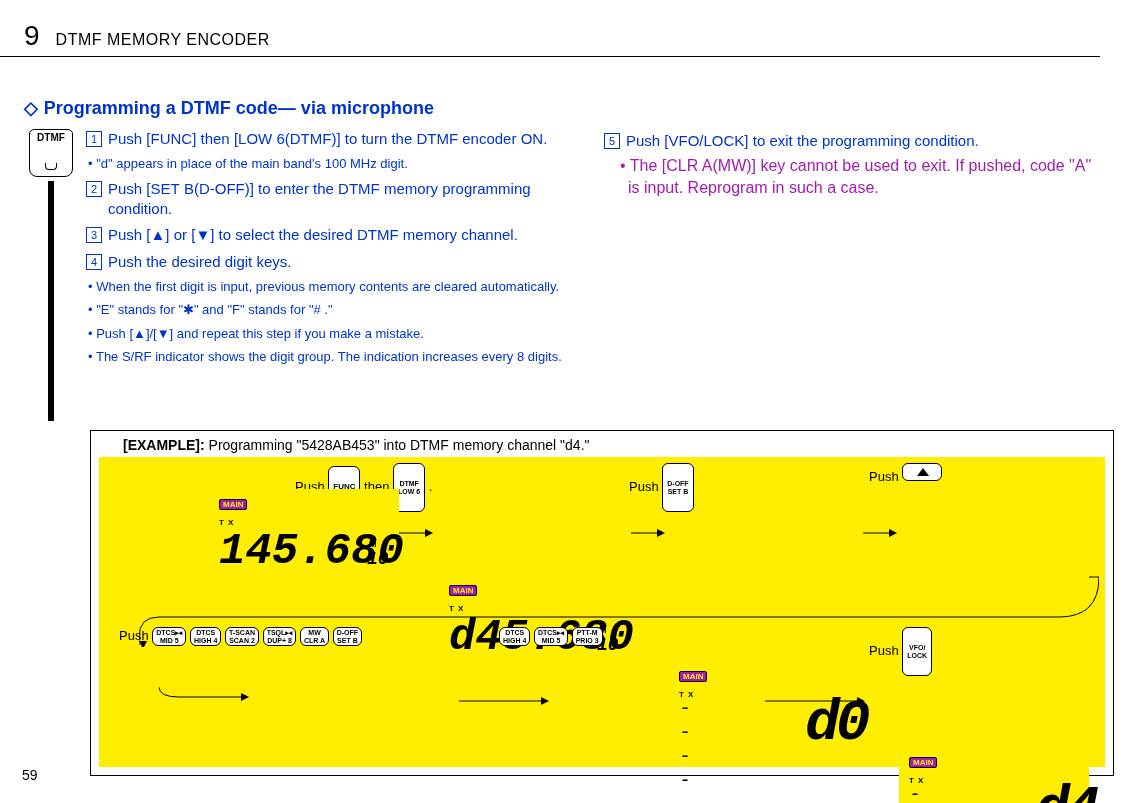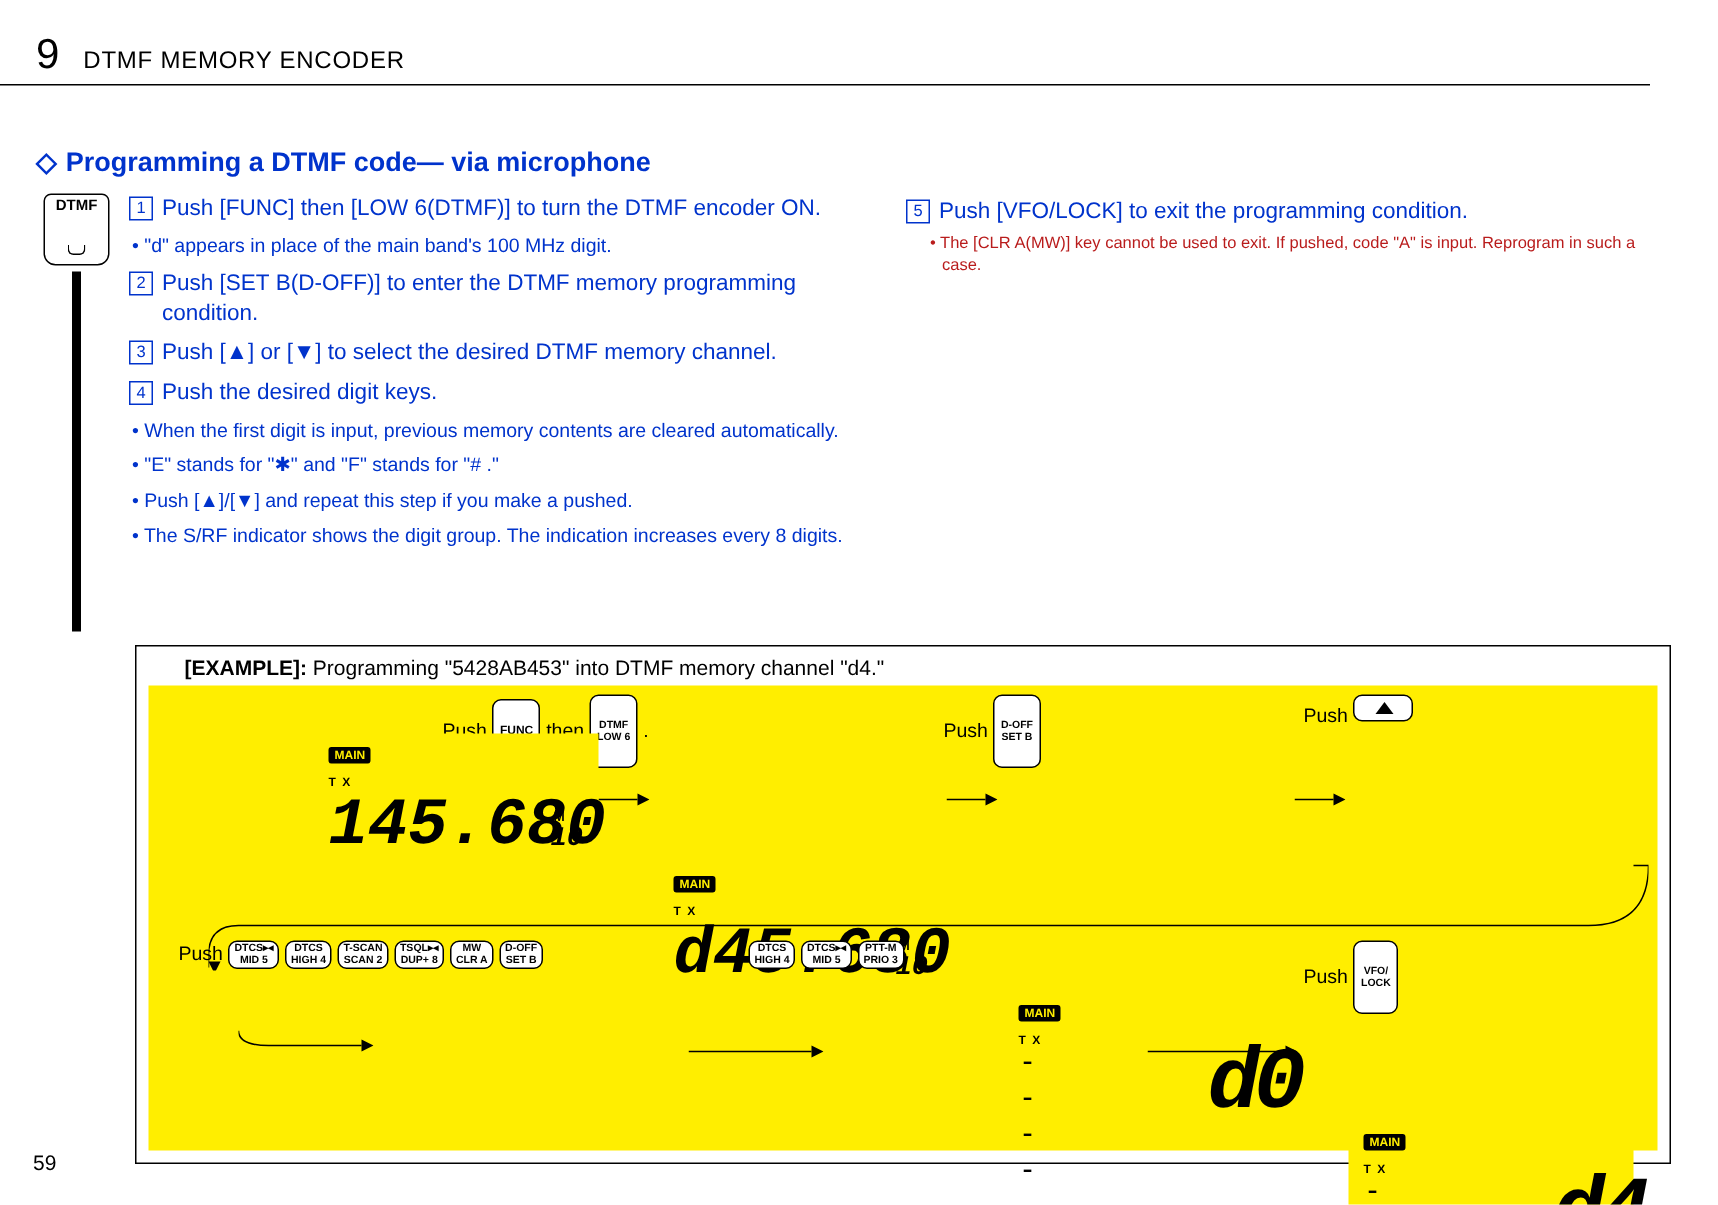--- a/index.html
+++ b/index.html
@@ -19,30 +19,30 @@
   .dtmf-icon::after { content:""; position:absolute; bottom:6px; width:10px; height:6px; border:1px solid #000; border-top:none; border-radius:0 0 4px 4px; }
   .vbar { width: 6px; flex: 1; background: #000; margin-top: 4px; min-height: 240px; }
   .text-col { flex: 1; padding-left: 8px; }
   .step { color: #0033cc; font-size: 15px; line-height: 1.35; margin-bottom: 6px; display: flex; }
   .step-num { display: inline-block; border: 1px solid #0033cc; width: 16px; height: 16px; line-height: 14px; text-align: center; font-size: 11px; margin-right: 6px; flex: 0 0 16px; margin-top: 2px; }
   .step-body { flex: 1; }
   .sub { color: #0033cc; font-size: 13px; line-height: 1.35; margin: 2px 0 6px 0; padding-left: 10px; text-indent: -8px; }
   .sub::before { content: "• "; }
   .smallcaps { font-variant: small-caps; }
   .right-step { color: #0033cc; font-size: 15px; line-height: 1.35; display:flex; }
-  .right-sub { color:#b91c1c; font-size:11px; line-height:1.35; padding-left: 24px; text-indent:-8px; margin-top:4px; }
+  .right-sub { color:#a21caf; font-size:16px; line-height:1.35; padding-left: 24px; text-indent:-8px; margin-top:4px; }
   .right-sub::before { content:"• "; }
 
   .example-box { position: absolute; left: 90px; top: 430px; width: 1024px; border: 1px solid #000; padding: 6px 8px 8px 8px; }
   .example-title { font-size: 14px; margin-bottom: 4px; }
   .example-title b { font-weight: bold; padding-left: 24px; }
   .yellow-area { background: #ffee00; width: 100%; height: 310px; position: relative; }
 
   .disp { position: absolute; background: #ffee00; }
-  .modbox { display:inline-block; border:1px solid #000; background:#000000; color:#ffee00; font-size:8px; font-weight:bold; padding:0 3px; border-radius:2px; }
+  .modbox { display:inline-block; border:1px solid #000; background:#a21caf; color:#ffee00; font-size:8px; font-weight:bold; padding:0 3px; border-radius:2px; }
   .tx { font-size:8px; font-weight:bold; letter-spacing:1px; }
   .seg { font-family: "Courier New", monospace; font-weight: bold; font-style: italic; display:inline-block; }
   .seg.big { font-size: 44px; line-height: 1; }
   .seg.med { font-size: 18px; }
   .seg.huge { font-size: 58px; line-height:1; letter-spacing:-4px; }
   .mtag { font-size:9px; font-weight:bold; }
   .kbtn { display:inline-block; border:1px solid #000; border-radius:6px; background:#fff; font-size:8px; font-weight:bold; padding:16px 4px; line-height:1.1; text-align:center; vertical-align:middle; min-width:30px; }
   .kbtn.tiny { font-size:7px; padding:1px 3px; min-width:26px; }
   .kbtn .top { display:block; font-size:7px; }
   .kbtn .bot { display:block; font-size:7px; }
@@ -96,21 +96,21 @@
           <div class="step">
             <span class="step-num">3</span>
             <span class="step-body">Push [▲] or [▼] to select the desired DTMF memory channel.</span>
           </div>
           <div class="step">
             <span class="step-num">4</span>
             <span class="step-body">Push the desired digit keys.</span>
           </div>
           <div class="sub">When the first digit is input, previous memory contents are cleared automatically.</div>
           <div class="sub">"E" stands for "✱" and "F" stands for "# ."</div>
-          <div class="sub">Push [▲]/[▼] and repeat this step if you make a pushed.</div>
+          <div class="sub">Push [▲]/[▼] and repeat this step if you make a mistake.</div>
           <div class="sub">The S/RF indicator shows the digit group. The indication increases every 8 digits.</div>
         </div>
       </div>
     </div>
 
     <div class="right-col">
       <div style="height:34px"></div>
       <div class="right-step">
         <span class="step-num">5</span>
         <span class="step-body">Push [VFO/LOCK] to exit the programming condition.</span>

